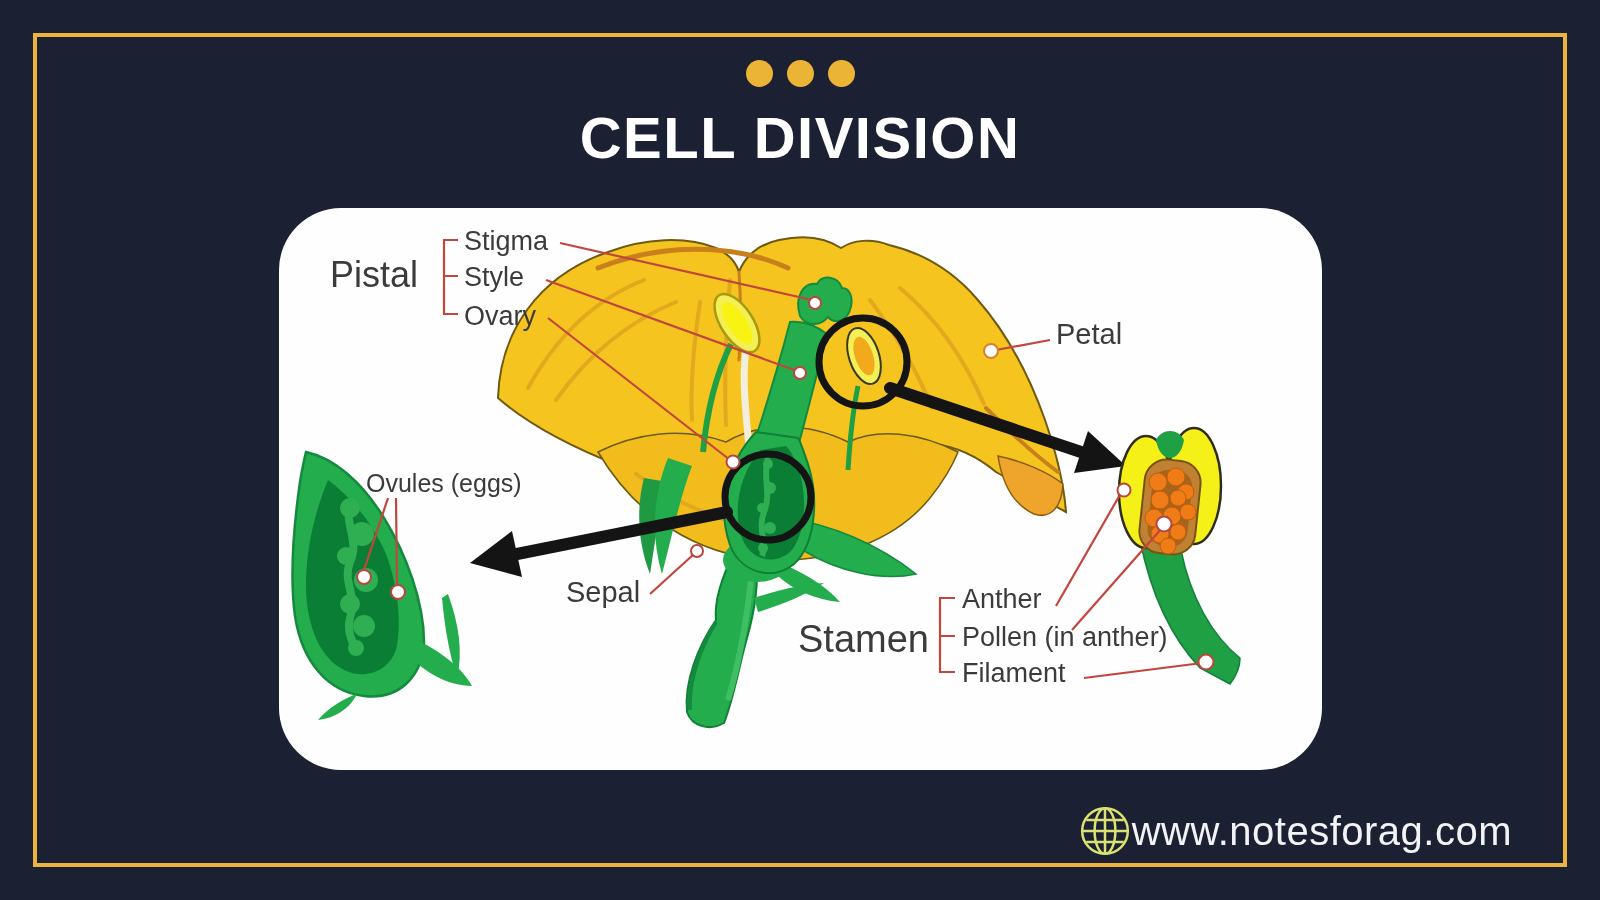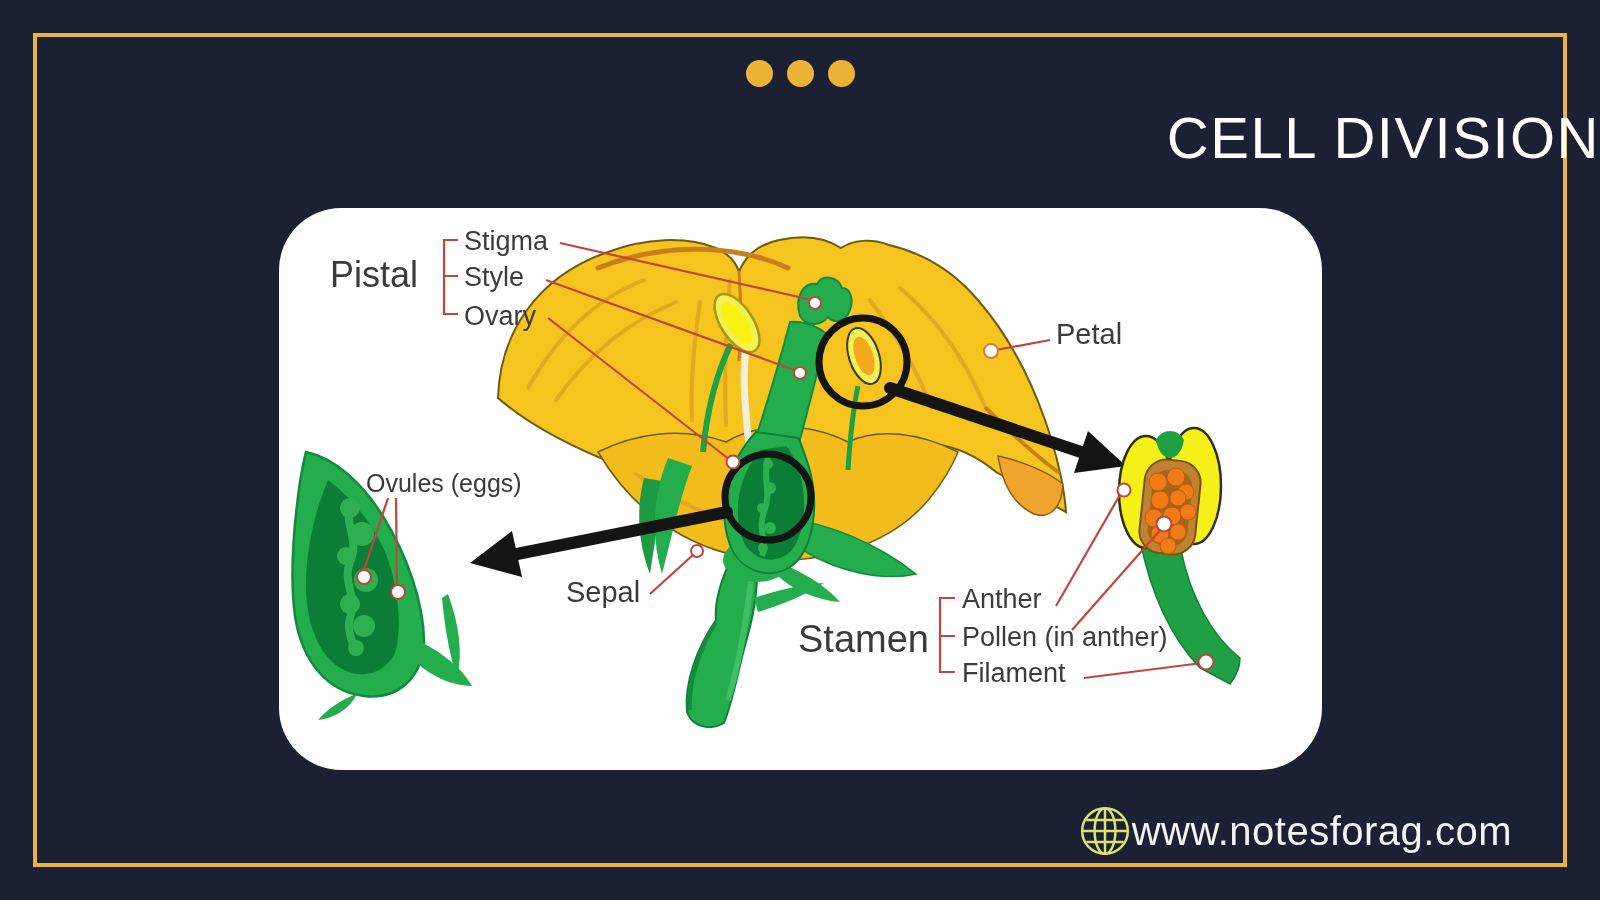--- a/index.html
+++ b/index.html
@@ -12,21 +12,21 @@
     position:absolute;left:33px;top:33px;right:33px;bottom:33px;
     border:4px solid #ecb43c;pointer-events:none;
   }
   .dots{
     position:absolute;top:60px;left:0;width:100%;
     display:flex;justify-content:center;gap:14px;
   }
   .dot{width:27px;height:27px;border-radius:50%;background:#ecb437;}
   .title{
     position:absolute;top:104px;left:0;width:100%;
-    text-align:right;color:#ffffff;font-size:58px;font-weight:400;
+    text-align:center;color:#ffffff;font-size:58px;font-weight:700;
     letter-spacing:1.5px;
   }
   .stage{position:absolute;left:0;top:0;width:1600px;height:900px;}
   .footer{
     position:absolute;right:88px;bottom:42px;
     display:flex;align-items:center;
     color:#f3f3f6;font-size:40px;font-weight:400;letter-spacing:.5px;
   }
   svg text{font-family:"Liberation Sans",sans-serif;fill:#3b3b3b;}
   .t27{font-size:27px;} .t36{font-size:36px;} .t38{font-size:38px;}

